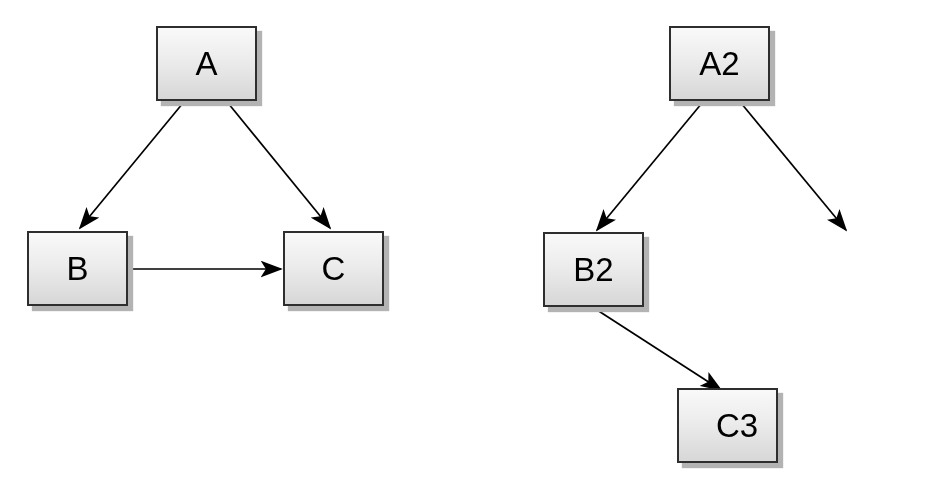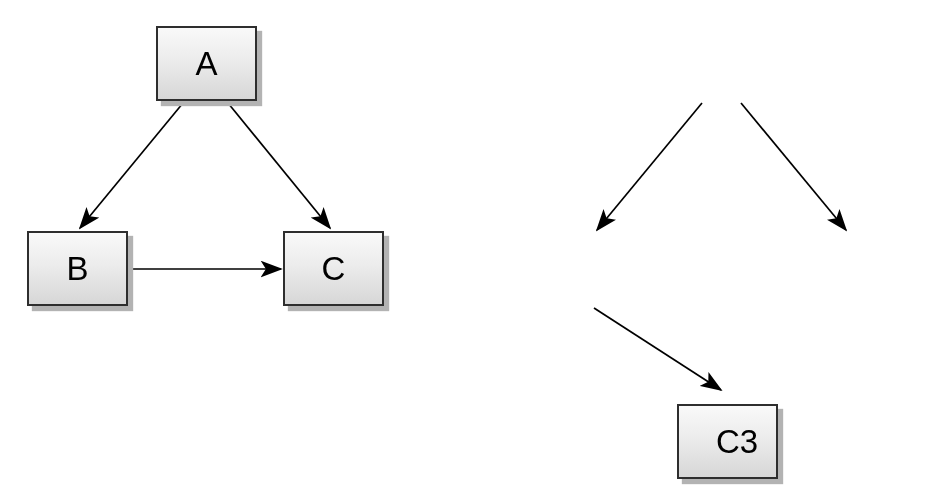--- a/index.html
+++ b/index.html
@@ -41,21 +41,21 @@
     line-height: 1;
     user-select: none;
   }
   
   #node-A  { left: 156px; top: 26px;  }
   #node-B  { left: 27px;  top: 231px; }
   #node-C  { left: 283px; top: 231px; }
   #node-A2 { left: 669px; top: 26px;  }
   #node-B2 { left: 543px; top: 232px; }
   #node-C2 { left: 799px; top: 232px; }
-  #node-C3 { left: 677px; top: 404px; padding-left: 19px; }
+  #node-C3 { left: 677px; top: 388px; padding-left: 19px; }
 </style>
 </head>
 <body>
 
 <div class="canvas">
 
   <svg class="edge-layer" width="940" height="504" viewBox="0 0 940 504" xmlns="http://www.w3.org/2000/svg">
     <defs>
       <marker id="arrowhead" viewBox="0 0 12 9" refX="11" refY="4.5" markerWidth="13" markerHeight="10" orient="auto">
         <path d="M0,0 L12,4.5 L0,9 L2.8,4.5 Z" fill="#000000"></path>
@@ -74,17 +74,23 @@
   <div class="node" id="node-A">
     <span class="node-label">A</span>
   </div>
   <div class="node" id="node-B">
     <span class="node-label">B</span>
   </div>
   <div class="node" id="node-C">
     <span class="node-label">C</span>
   </div>
 
+  <div class="node" id="node-A2">
+    <span class="node-label">A2</span>
+  </div>
+  <div class="node" id="node-B2">
+    <span class="node-label">B2</span>
+  </div>
   <div class="node" id="node-C3">
     <span class="node-label">C3</span>
   </div>
 
 </div>
 
 </body></html>

